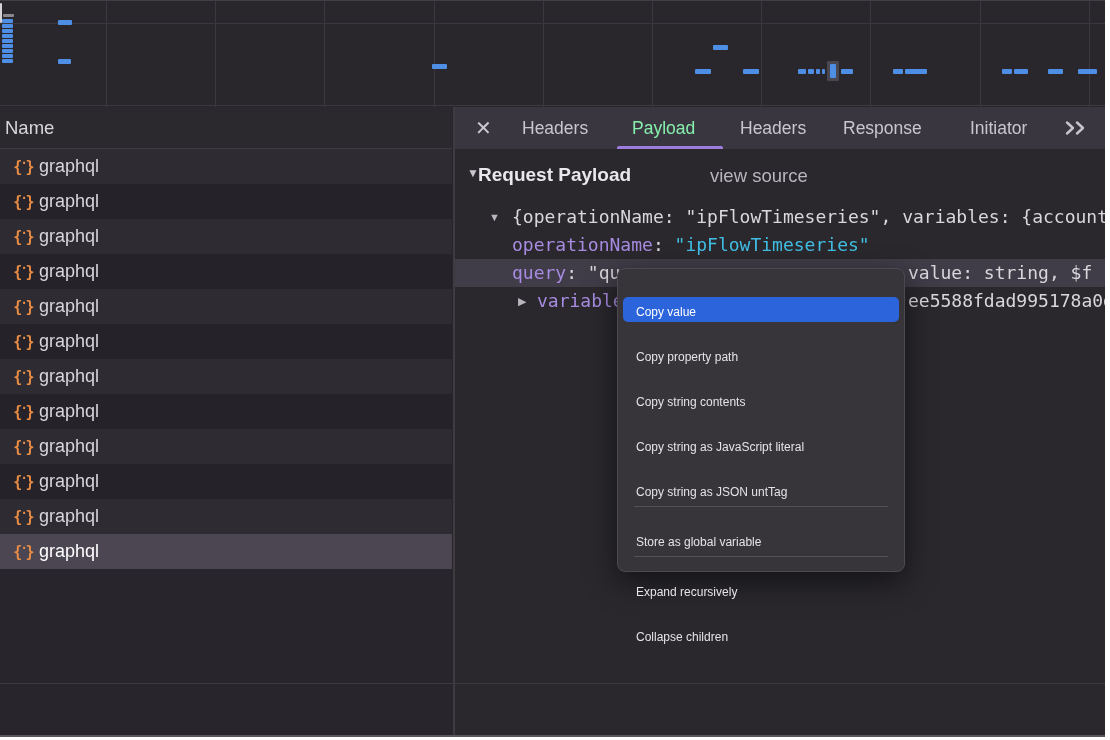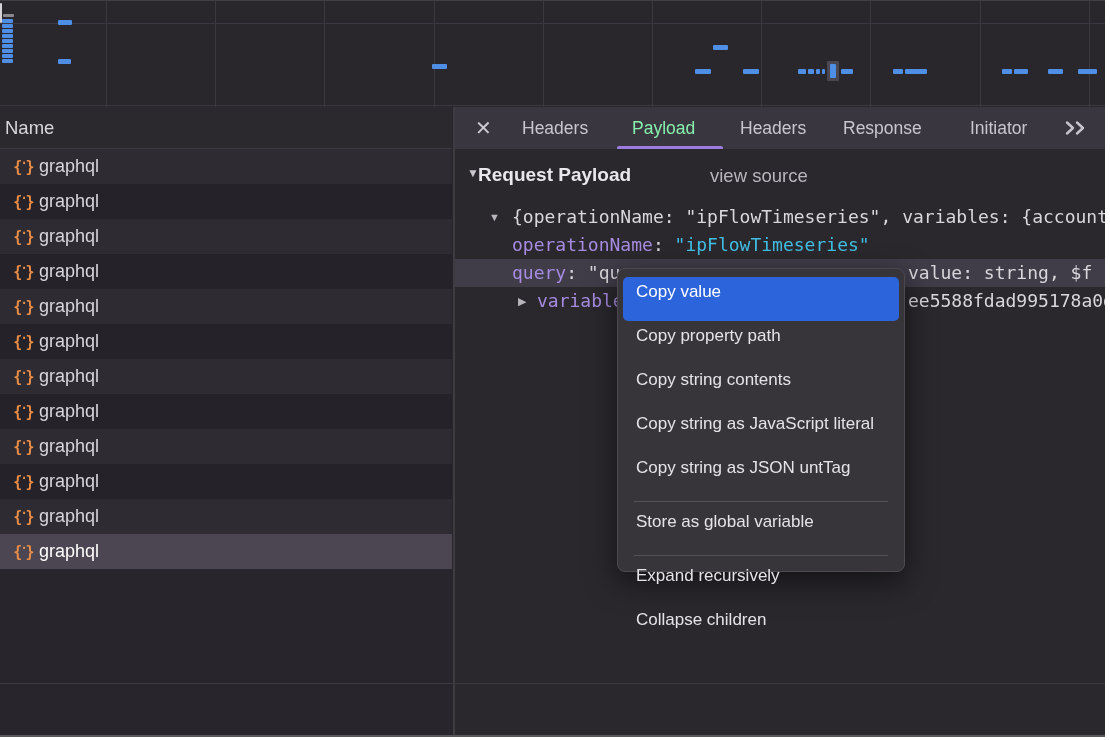--- a/index.html
+++ b/index.html
@@ -47,21 +47,21 @@
   .key { color:#a68be0; }
   .cyan { color:#41bee3; }
   .white { color:#d9d7dc; }
 
   
   .footer-line { position:absolute; left:0; top:683px; width:1105px; height:1px; background:#3c3940; }
   .bottom-edge { position:absolute; left:0; top:735px; width:1105px; height:2px; background:#5a575f; }
 
   
   .context-menu { position:absolute; left:617px; top:268px; width:288px; height:304px; background:#38353a; border:1px solid #4c4950; border-radius:8px; box-shadow:0 10px 30px rgba(0,0,0,0.55); padding:8px 5px 6px 5px; }
-  .menu-item { height:44px; line-height:30px; padding:0 13px; border-radius:5px; font-size:17px; color:#e5e3e7; white-space:nowrap; }
+  .menu-item { height:25px; line-height:30px; padding:0 13px; border-radius:5px; font-size:12px; color:#e5e3e7; white-space:nowrap;margin-top:20px; }
   .menu-item.highlighted { background:#2c64dc; color:#ffffff; }
   .menu-sep { height:1px; background:#535057; margin:4px 11px 5px 11px; }
 </style>
 </head>
 <body>
 
 <div class="devtools">
 
   <div class="overview">
       <div class="grid" style="left: 106px;"></div>

